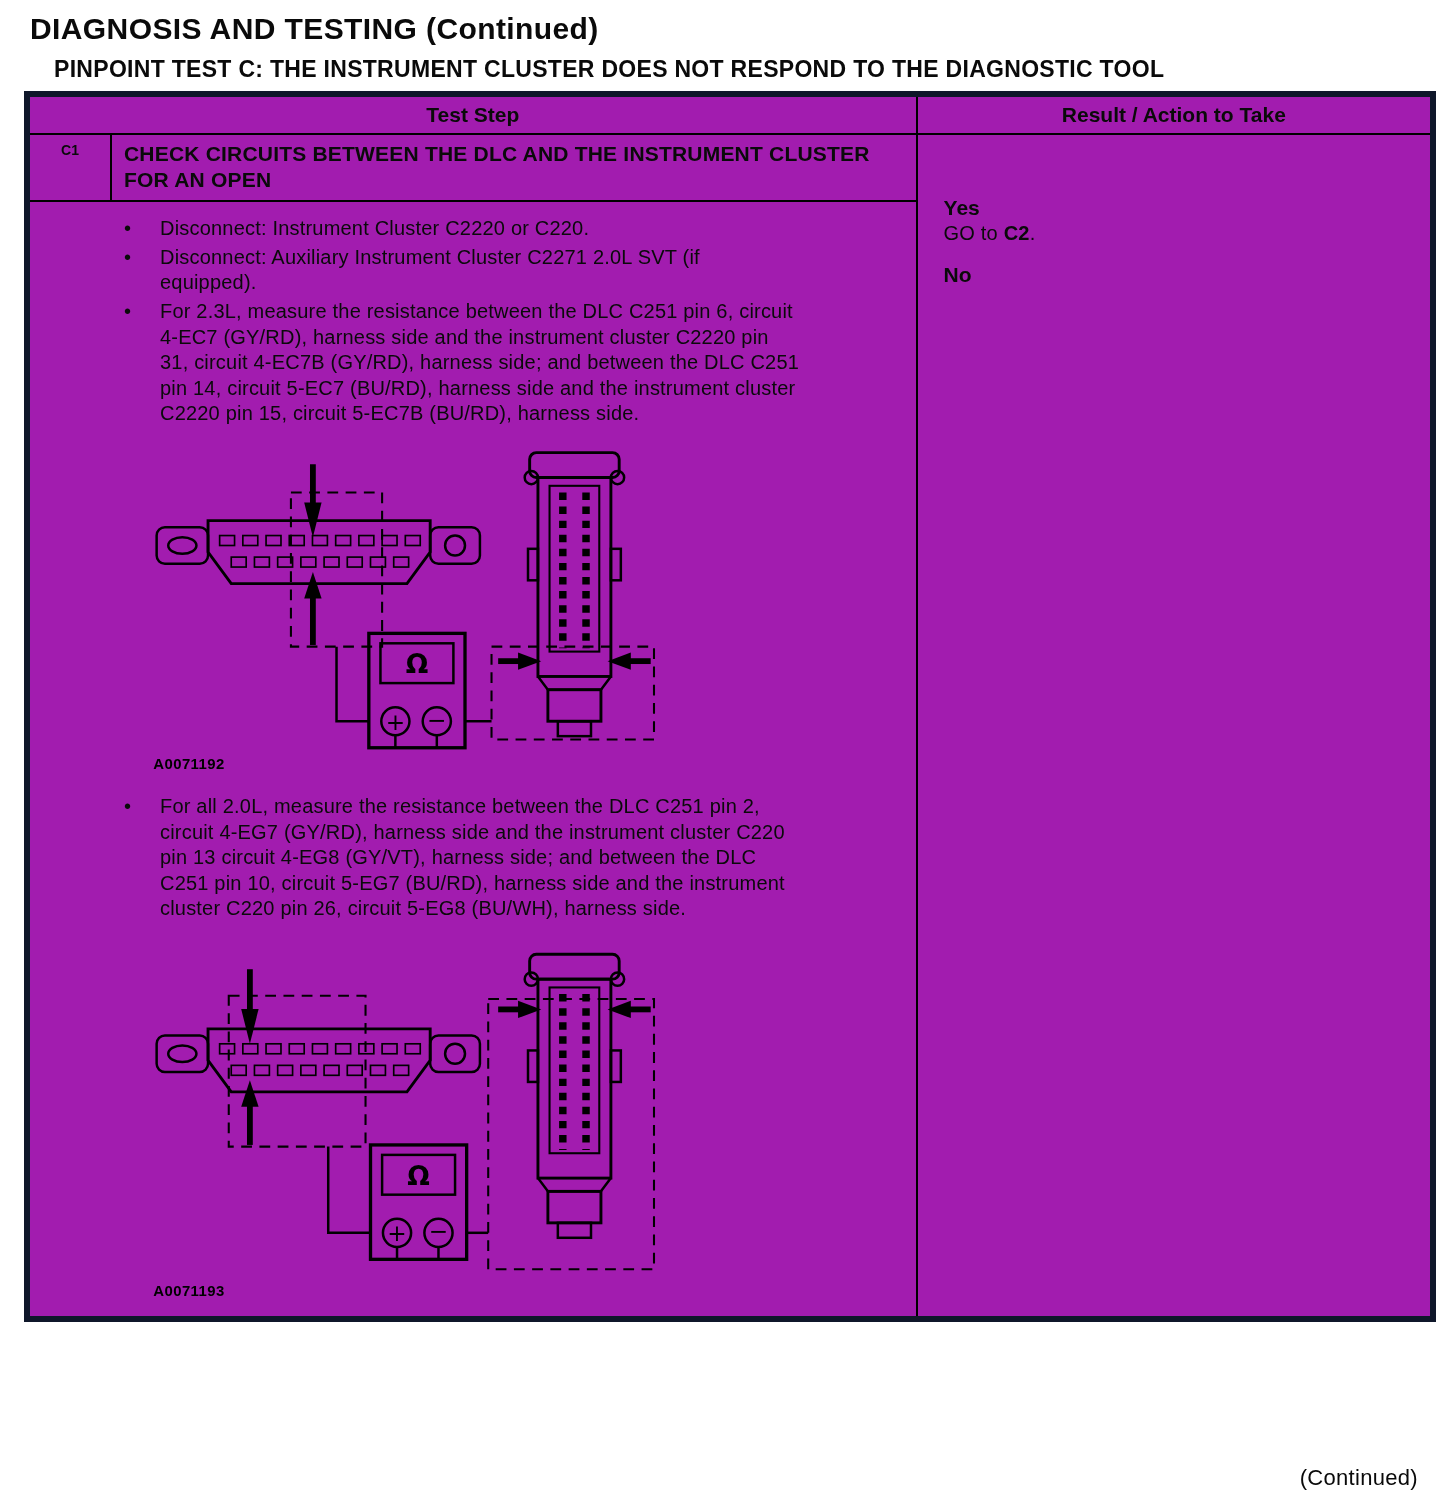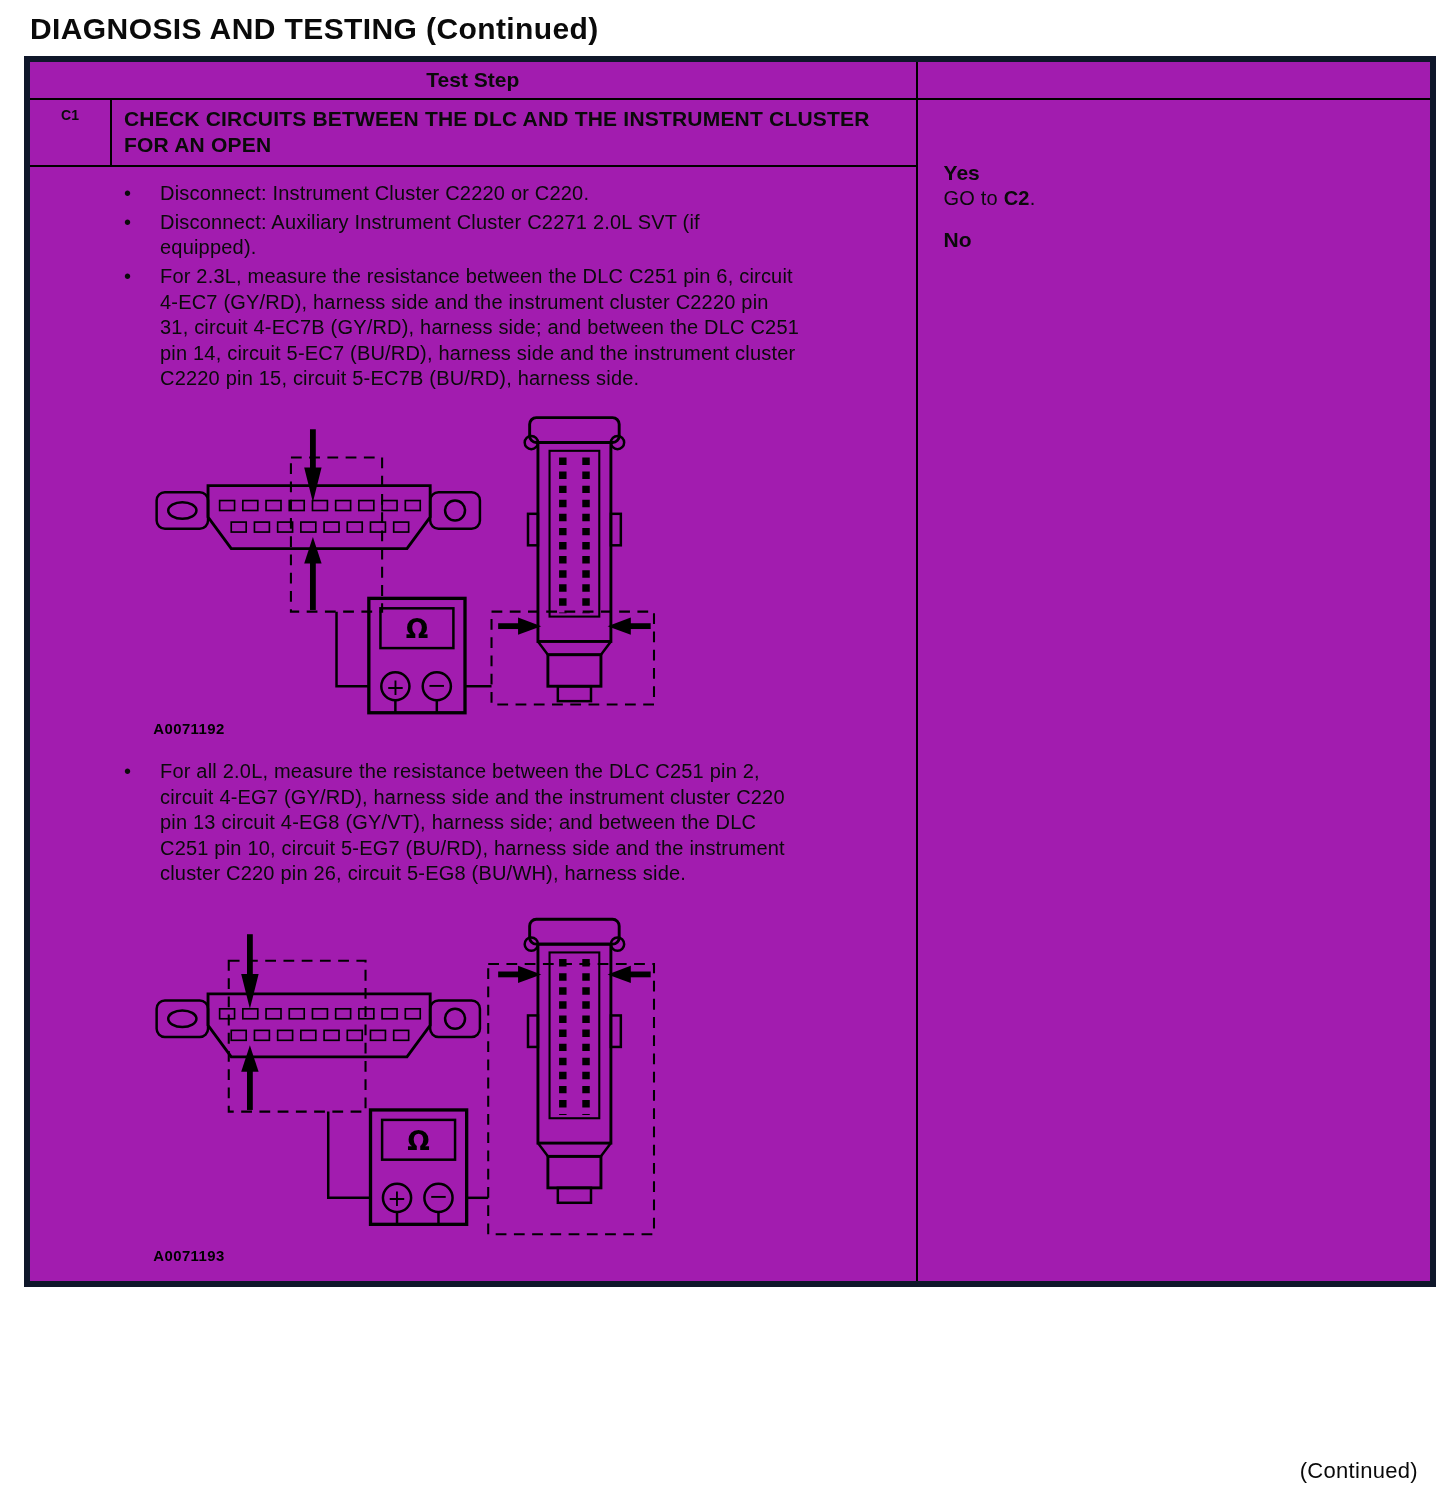--- a/index.html
+++ b/index.html
@@ -45,21 +45,21 @@
   .fig-svg .wire { fill:none; stroke:#000; stroke-width:3; }
   .fig-svg .sym { font-family:"DejaVu Sans", sans-serif; font-size:28px; text-anchor:middle; fill:#000; stroke:none; }
   .fig-svg .omega { font-size:32px; font-weight:bold; }
   .fig-svg .fig-id { font-family:"Liberation Sans", sans-serif; font-size:18px; font-weight:bold; text-anchor:start; fill:#000; stroke:none; letter-spacing:.5px; }
 
   .result-label { font-weight:bold; font-size:21px; line-height:1.2; }
   .result-text { font-size:20px; line-height:1.3; letter-spacing:.2px; }
   .result-yes-action { margin-bottom:16px; }
   .result-no-action { max-width:460px; }
 
-  .footer-continued { position:absolute; right:38px; bottom:10px; font-size:22px; letter-spacing:.3px; }
+  .footer-continued { position:absolute; right:38px; bottom:3px; font-size:22px; letter-spacing:.3px; }
 </style>
 </head>
 <body>
 
 <svg width="0" height="0" style="position:absolute" aria-hidden="true">
   <defs>
     <g id="dlc-shape" stroke="#000" fill="none">
       <rect x="0" y="10" width="62" height="44" rx="10" stroke-width="3"></rect>
       <ellipse cx="31" cy="32" rx="17" ry="10" stroke-width="3"></ellipse>
       <path d="M62 2 H330 V40 L302 78 H90 L62 40 Z" stroke-width="3.5"></path>
@@ -106,25 +106,27 @@
       <circle cx="82" cy="106" r="17" stroke-width="3"></circle>
       <line x1="32" y1="123" x2="32" y2="138" stroke-width="3"></line>
       <line x1="82" y1="123" x2="82" y2="138" stroke-width="3"></line>
     </g>
   </defs>
 </svg>
 
 <div class="page">
 
   <h1 class="doc-title">DIAGNOSIS AND TESTING (Continued)</h1>
+  <h2 class="pinpoint-title">PINPOINT TEST  C: THE INSTRUMENT CLUSTER DOES NOT RESPOND TO THE DIAGNOSTIC TOOL</h2>
 
   <div class="pinpoint-table">
 
     <div class="thead">
       <div class="th th-step">Test Step</div>
+      <div class="th th-result">Result / Action to Take</div>
     </div>
 
     <div class="tbody">
 
       <div class="col-step">
 
         <div class="step-header">
           <div class="step-id">C1</div>
           <div class="step-title">CHECK CIRCUITS BETWEEN THE DLC AND THE INSTRUMENT CLUSTER FOR AN OPEN</div>
         </div>

